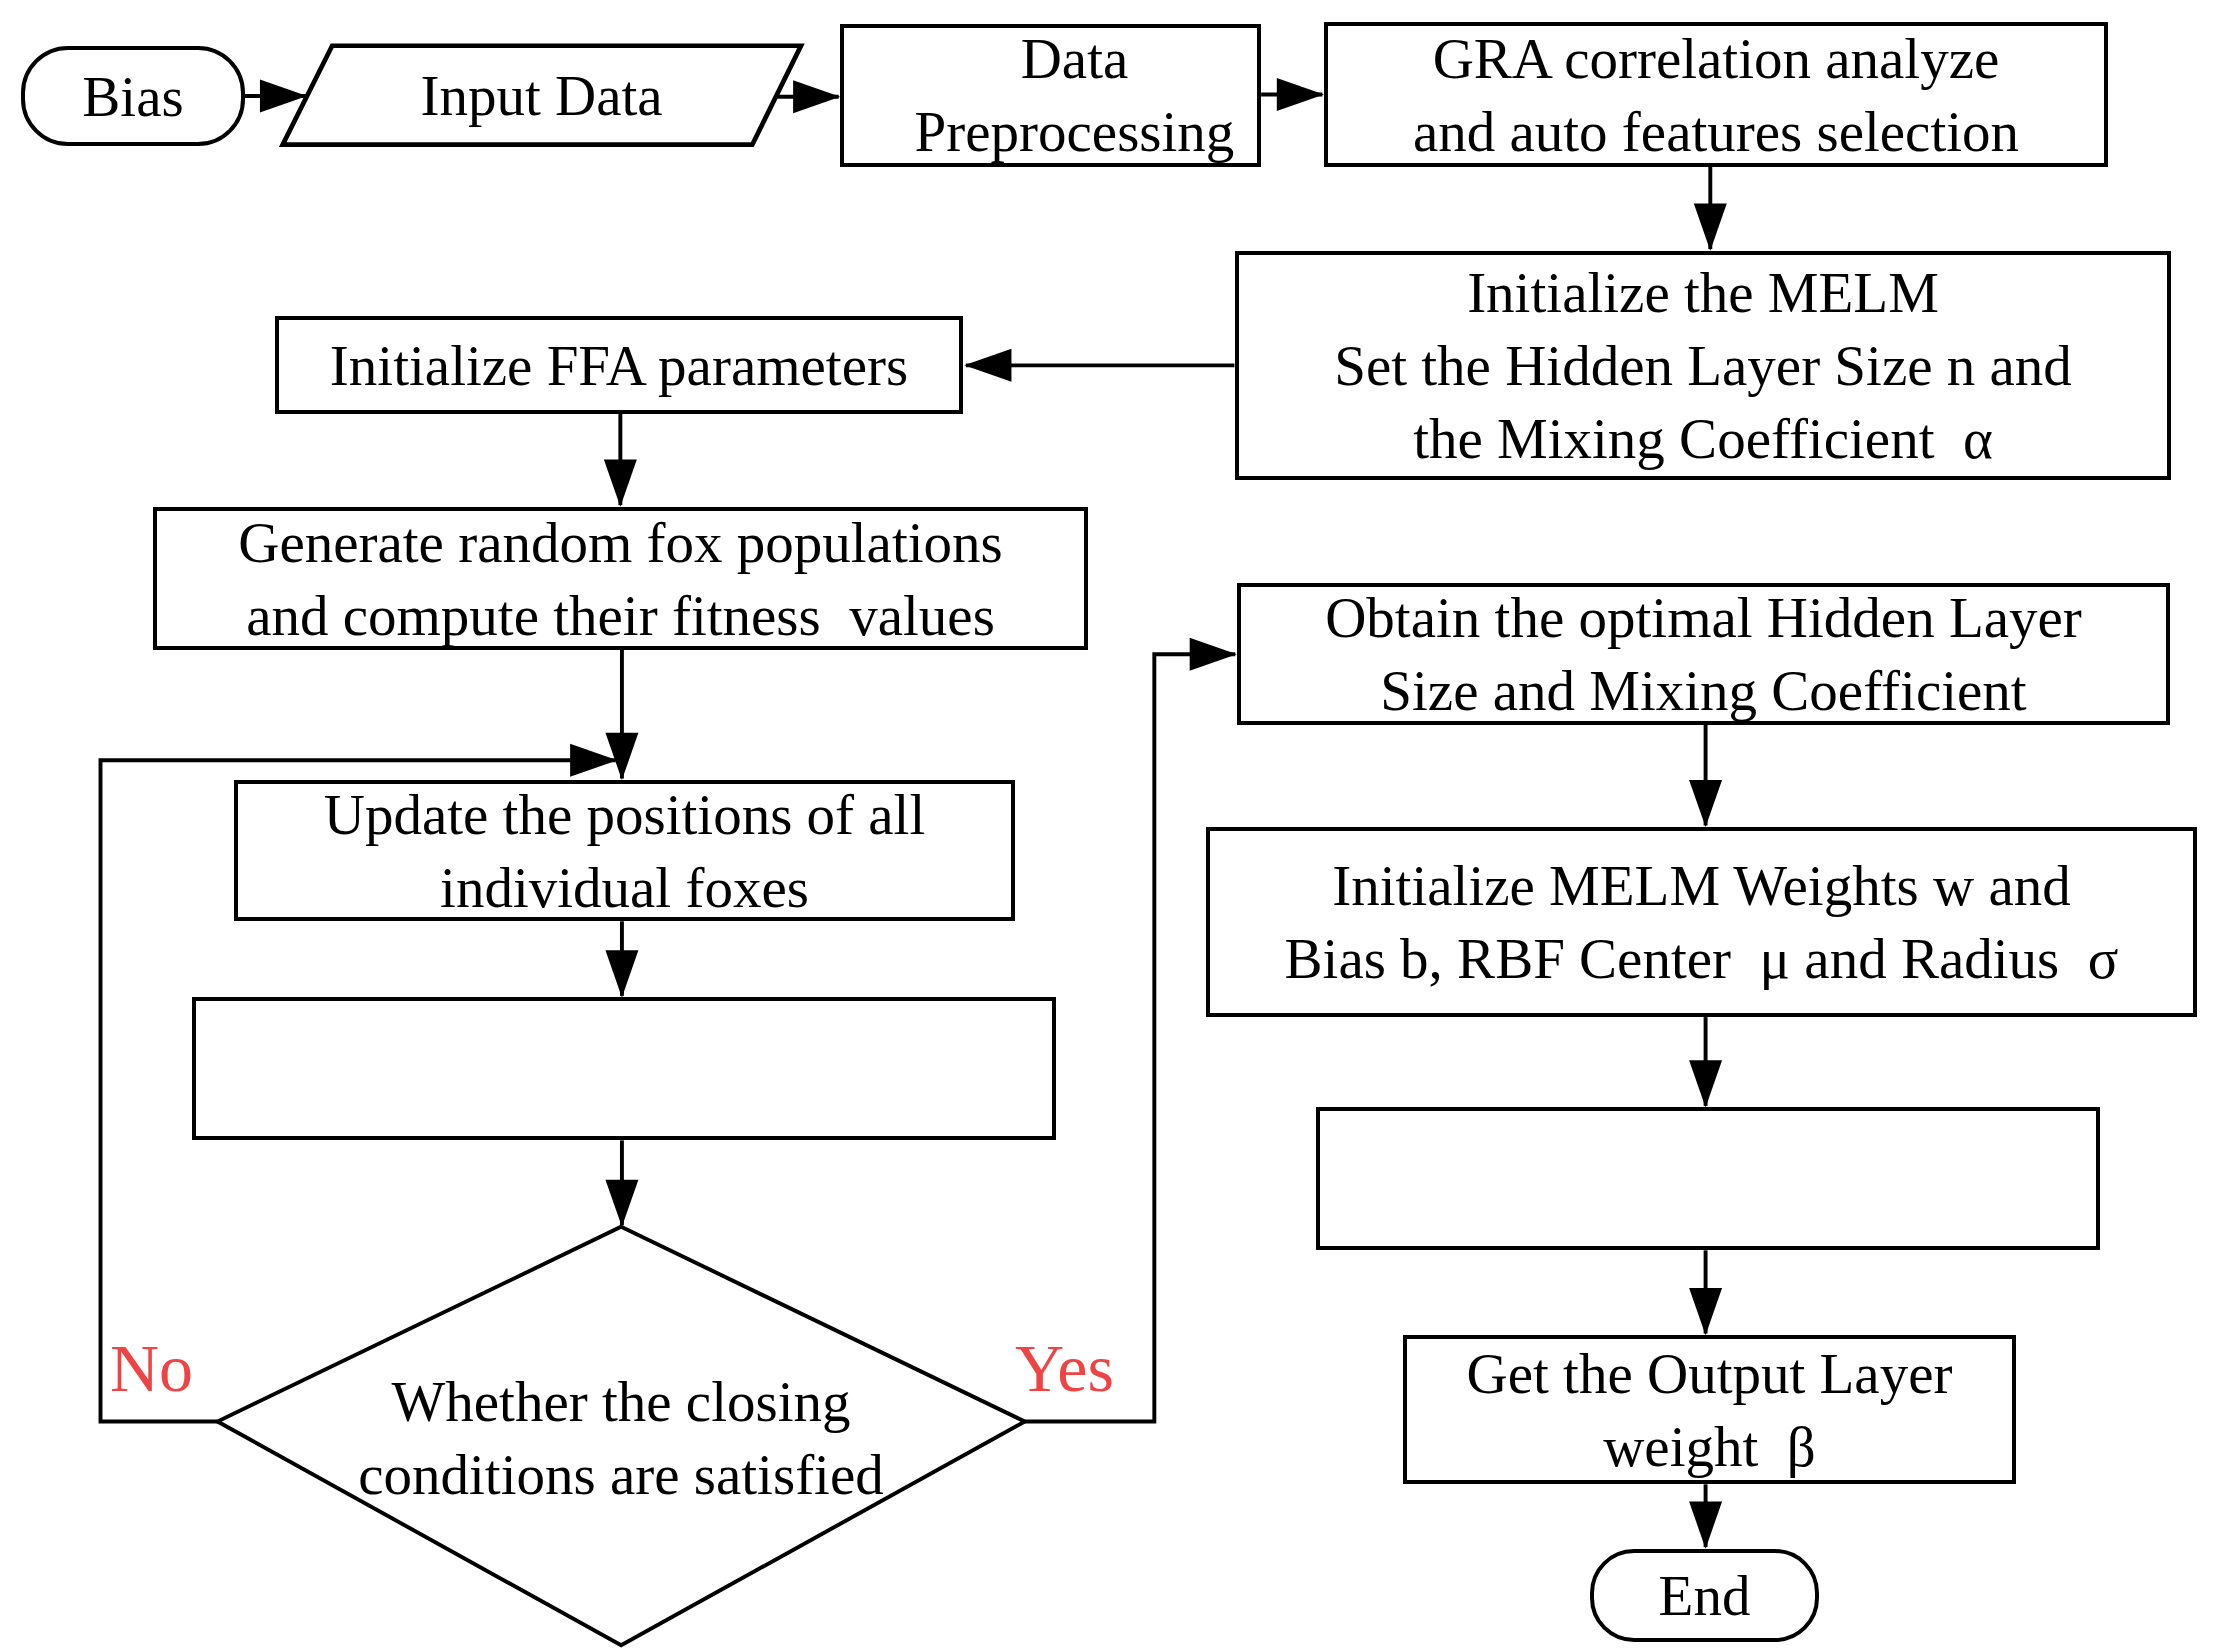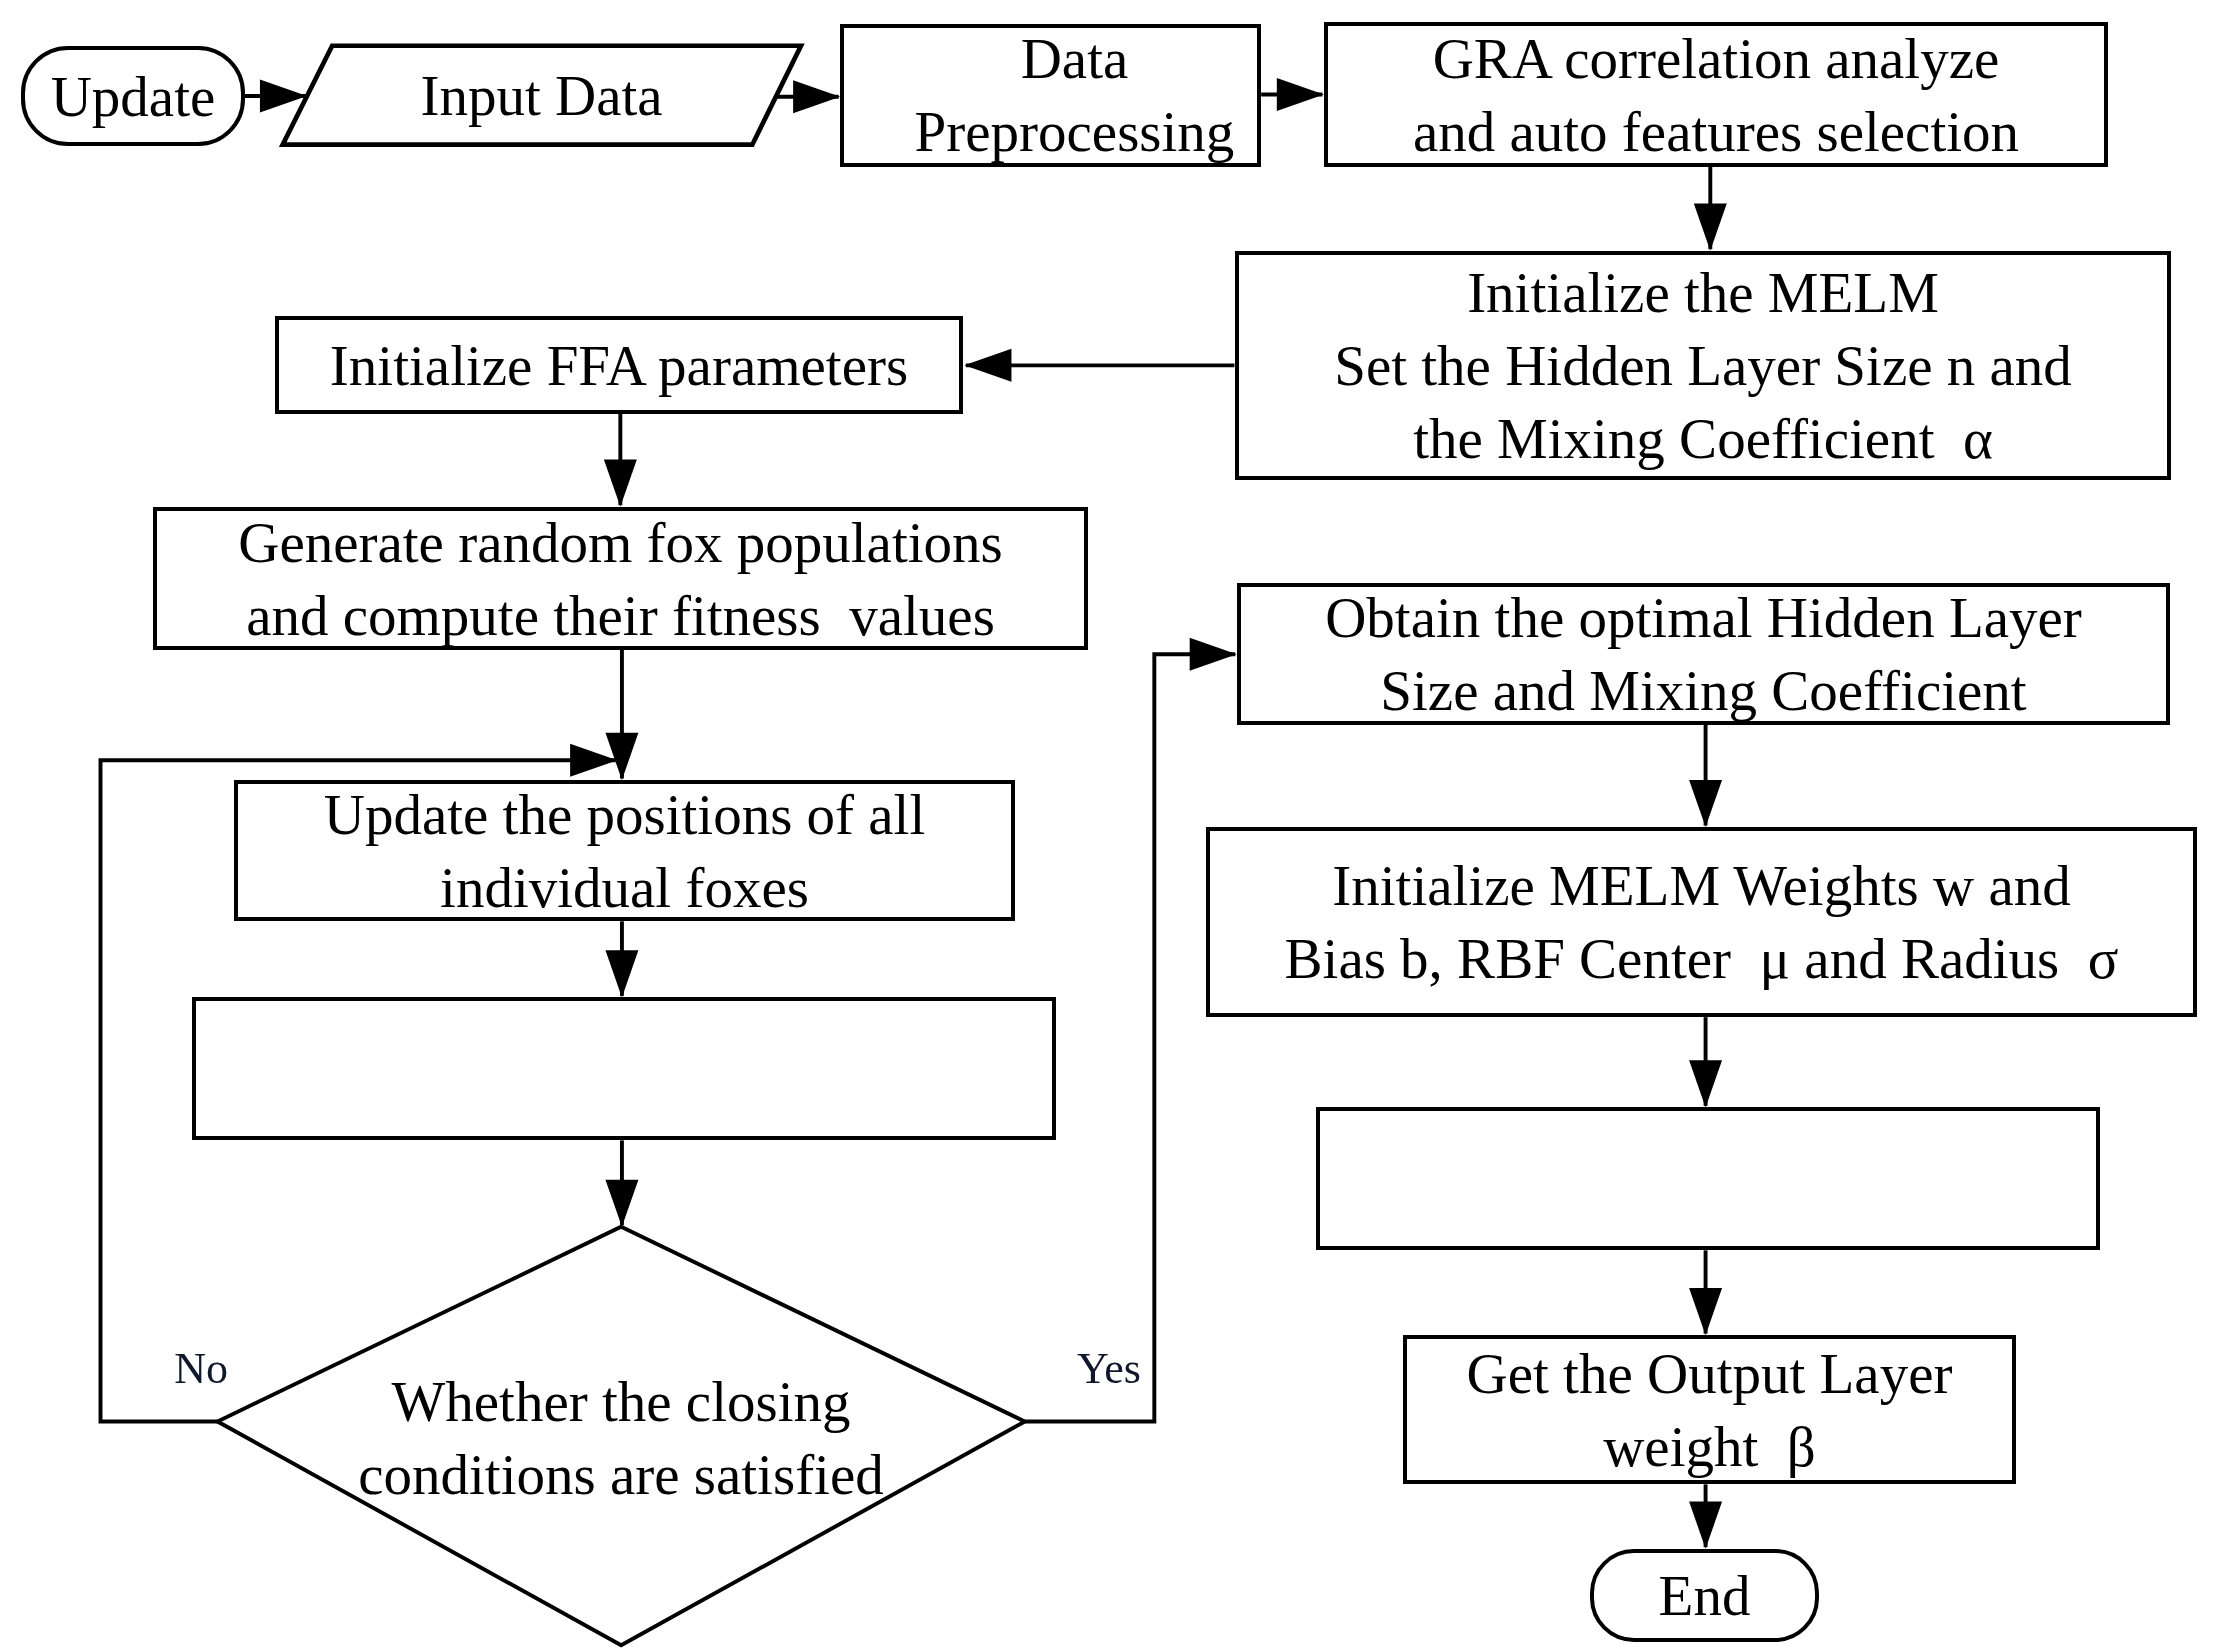--- a/index.html
+++ b/index.html
@@ -40,24 +40,24 @@
     align-items: center;
     justify-content: center;
     text-align: center;
     white-space: pre-line;
     font-size: 57px;
     line-height: 73px;
     color: #000000;
   }
   .edge-label {
     position: absolute;
-    font-size: 44px;
+    font-size: 68px;
     line-height: 63px;
-    color: #0f172a;
-    text-align: right;
+    color: #ef4444;
+    text-align: left;
   }
 </style>
 </head>
 <body>
 
 <div id="canvas">
 
   <svg id="wires" width="2216" height="1651" viewBox="0 0 2822 2102">
     <defs>
       <marker id="arrowhead" markerWidth="66" markerHeight="48" refX="60" refY="23" orient="auto" markerUnits="userSpaceOnUse">
@@ -92,21 +92,21 @@
   <div class="node" style="left:275px; top:316px; width:688px; height:98px;"></div>
   <div class="node" style="left:153px; top:507px; width:935px; height:143px;"></div>
   <div class="node" style="left:234px; top:780px; width:781px; height:141px;"></div>
   <div class="node" style="left:192px; top:997px; width:864px; height:143px;"></div>
   <div class="node" style="left:1237px; top:583px; width:933px; height:142px;"></div>
   <div class="node" style="left:1206px; top:827px; width:991px; height:190px;"></div>
   <div class="node" style="left:1316px; top:1107px; width:784px; height:143px;"></div>
   <div class="node" style="left:1403px; top:1335px; width:613px; height:149px;"></div>
   <div class="node stadium" style="left:1590px; top:1549px; width:229px; height:93px; border-radius:44px;"></div>
 
-  <div class="label" style="left:21px; top:46px; width:224px; height:100px;">Update</div>
+  <div class="label" style="left:21px; top:46px; width:224px; height:100px;">Bias</div>
   <div class="label" style="left:306px; top:46px; width:471px; height:99px;">Input Data</div>
   <div class="label" style="left:840px; top:23.6px; width:469px; height:143px;">Data
 Preprocessing</div>
   <div class="label" style="left:1324px; top:22px; width:784px; height:145px;">GRA correlation analyze
 and auto features selection</div>
   <div class="label" style="left:1235px; top:251px; width:936px; height:229px;">Initialize the MELM
 Set the Hidden Layer Size n and
 the Mixing Coefficient &nbsp;α</div>
   <div class="label" style="left:275px; top:316px; width:688px; height:98px;">Initialize FFA parameters</div>
   <div class="label" style="left:153px; top:507px; width:935px; height:143px;">Generate random fox populations

